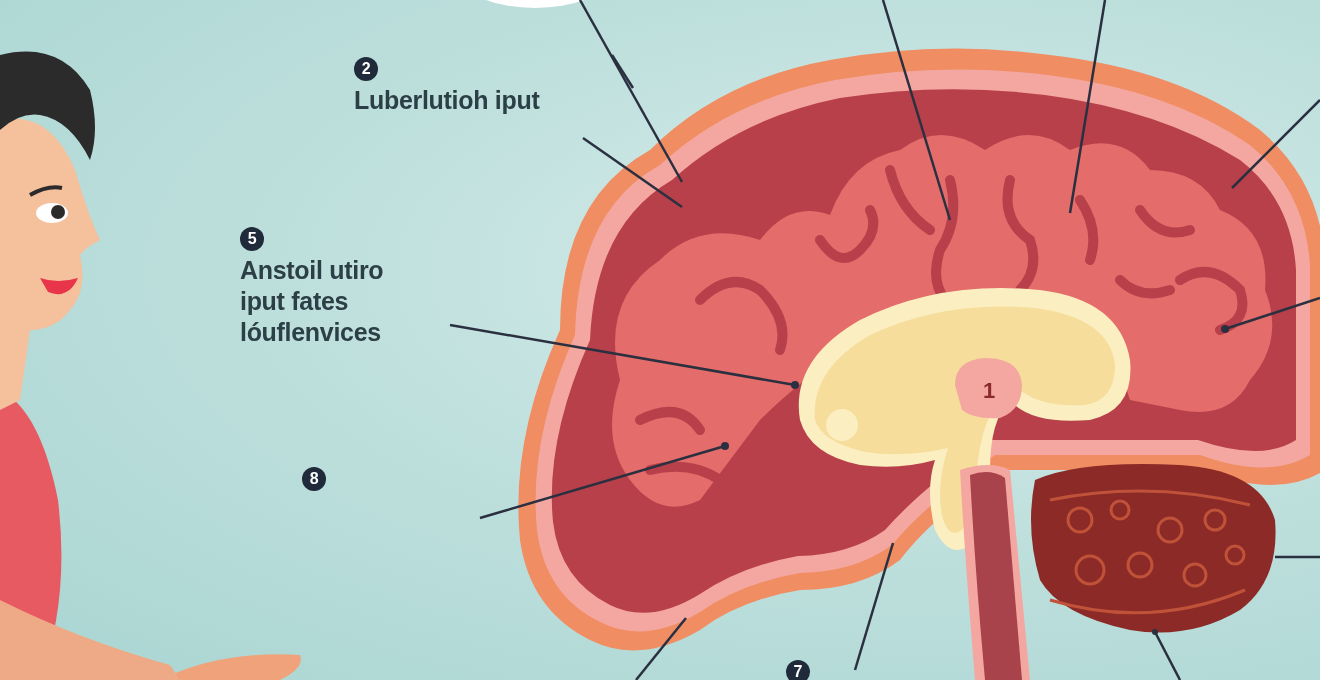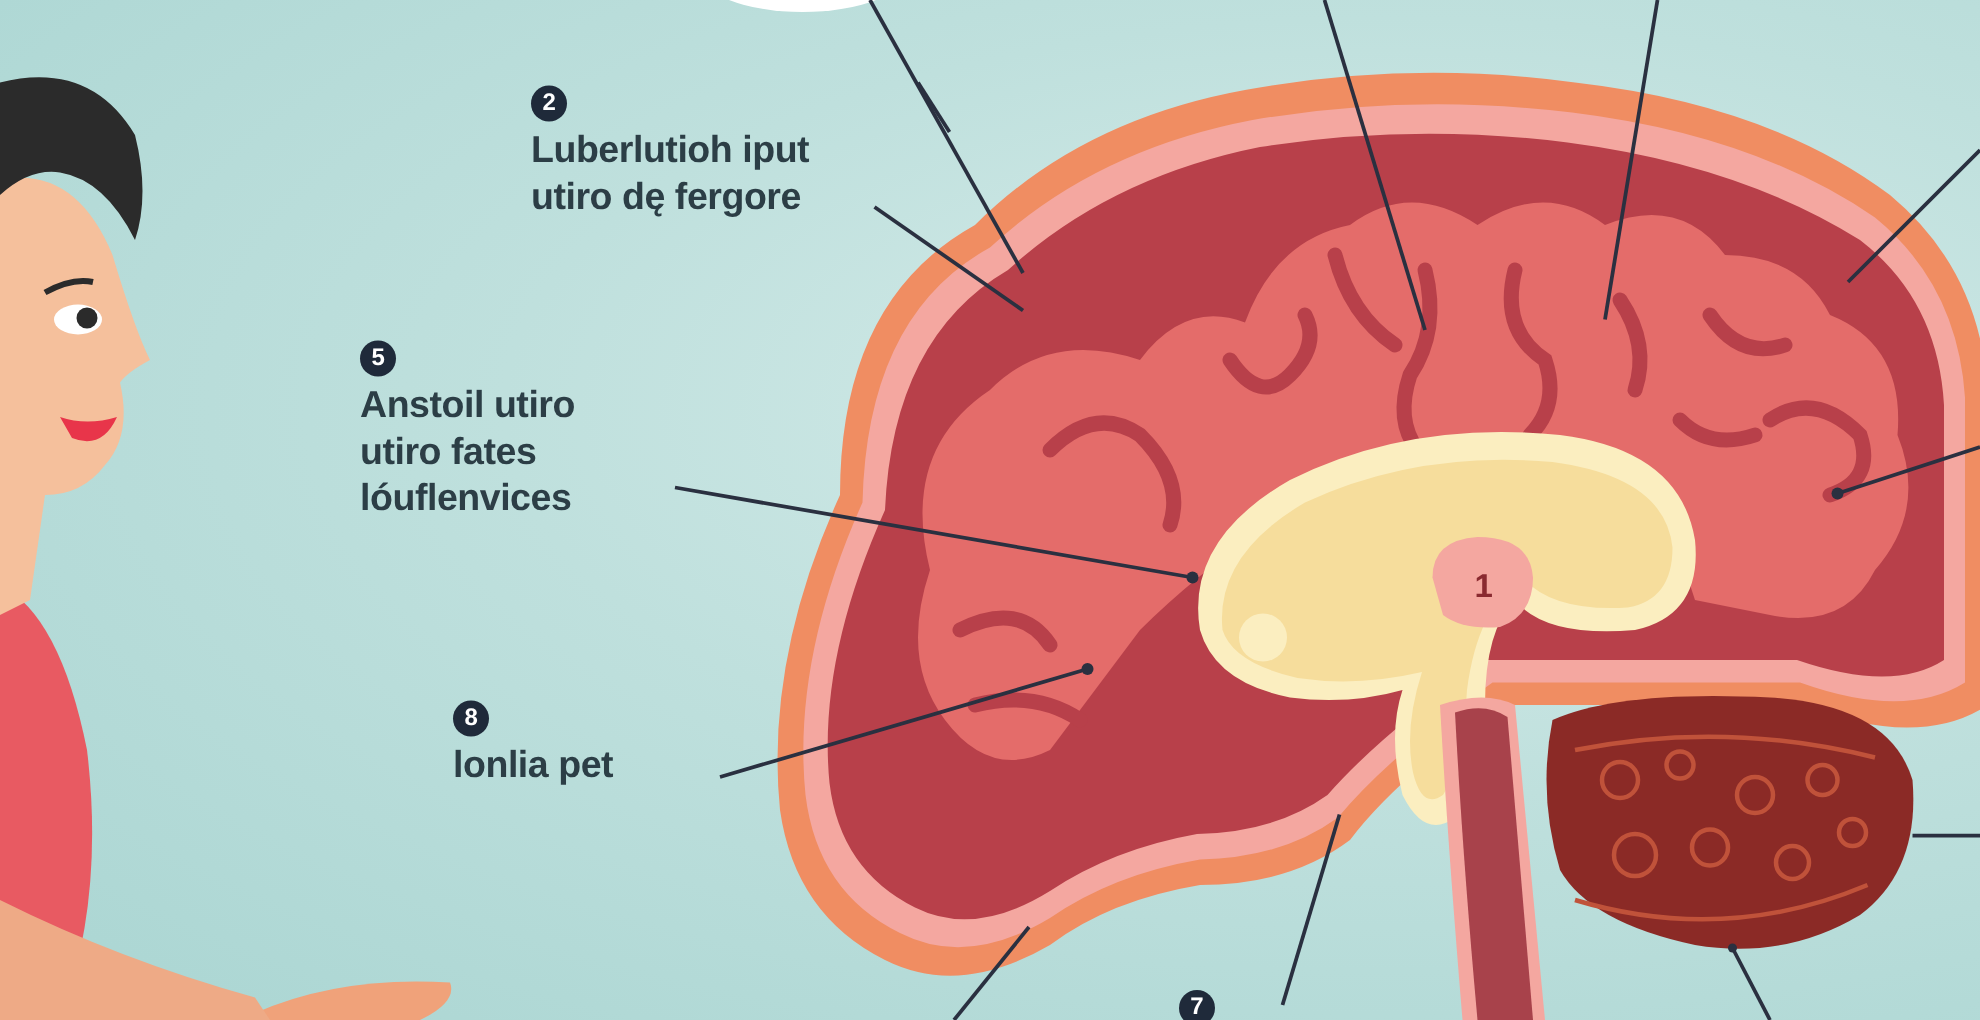--- a/index.html
+++ b/index.html
@@ -105,34 +105,32 @@
         <circle cx="1155" cy="632" r="3"></circle>
     </g>
   </svg>
 
   <div class="center-num">1</div>
 
   <div class="callout" style="left:354px;top:50px;">
     <div class="badge">2</div>
     <div class="callout-text">
       <div>Luberlutioh iput</div>
-      <div>utiro dę fergore</div>
     </div>
   </div>
 
   <div class="callout" style="left:240px;top:220px;">
     <div class="badge">5</div>
     <div class="callout-text">
       <div>Anstoil utiro</div>
-      <div>utiro fates</div>
+      <div>iput fates</div>
       <div>lóuflenvices</div>
     </div>
   </div>
 
   <div class="callout" style="left:302px;top:460px;">
     <div class="badge">8</div>
     <div class="callout-text">
-      <div>lonlia pet</div>
     </div>
   </div>
 
   <div class="badge badge-bottom">7</div>
 </div>
 
 </body></html>

